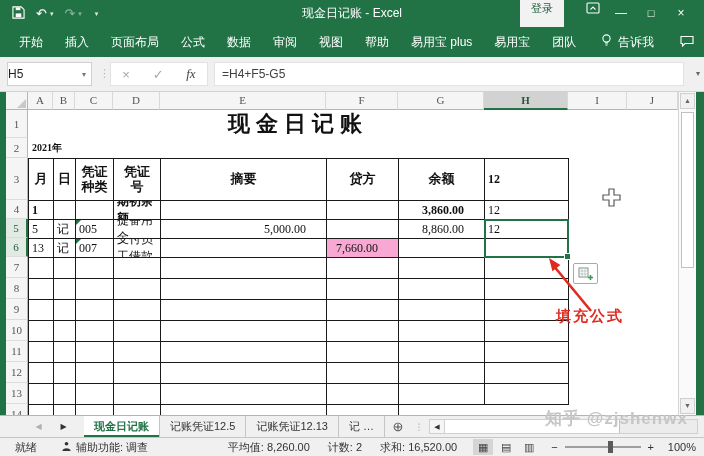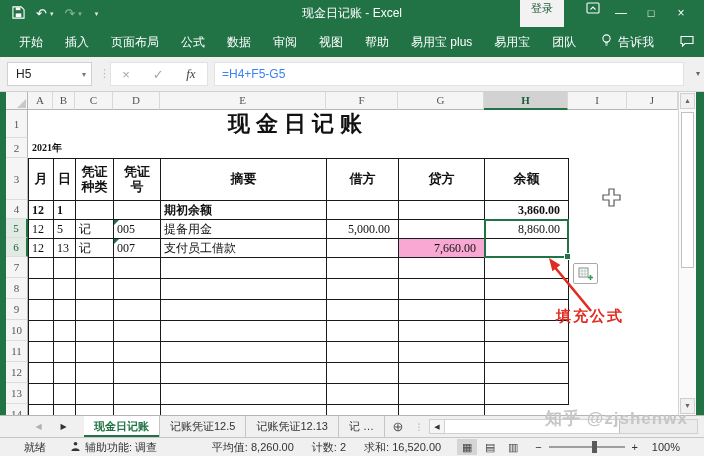--- a/index.html
+++ b/index.html
@@ -21,45 +21,45 @@
 
 
 .ribbon{position:absolute;left:0;top:27px;width:100%;height:30px;color:#fff;font-size:12px;display:flex;align-items:center}
 .rtabs{display:flex;margin-left:8px}
 .rtab{padding:0 11px;line-height:30px;white-space:nowrap}
 .rb-right{margin-left:auto;display:flex;align-items:center;margin-right:10px;gap:26px}
 .tellme{display:flex;align-items:center;gap:6px}
 
 
 .fbar{position:absolute;left:0;top:57px;width:100%;height:35px;background:#eff0ef;border-bottom:1px solid #cfd2cf}
-.namebox{position:absolute;left:7px;top:5px;width:85px;height:24px;background:#fff;border:1px solid #d0d0d0;display:flex;align-items:center;font-size:12px;padding-left:8px;color:#222}
+.namebox{position:absolute;left:7px;top:5px;width:85px;height:24px;background:#fff;border:1px solid #d0d0d0;display:flex;align-items:center;font-size:12px;color:#222}
 .namebox .dd{margin-left:auto;margin-right:5px;font-size:8px;color:#777}
 .fsep{position:absolute;left:99px;top:10px;color:#b3b3b3;font-size:11px}
 .fbtns{position:absolute;left:110px;top:5px;width:98px;height:24px;background:#fff;border:1px solid #e2e2e2;display:flex;align-items:center;justify-content:space-around}
 .fbtn{color:#a6a6a6;font-size:13px}
 .fx{color:#444;font-style:italic;font-family:"Liberation Serif",serif;font-size:13px}
-.ffield{position:absolute;left:214px;top:5px;right:20px;height:24px;background:#fff;border:1px solid #e2e2e2;display:flex;align-items:center;padding-left:7px;font-size:12px;color:#3b82f6}
+.ffield{position:absolute;left:214px;top:5px;right:20px;height:24px;background:#fff;border:1px solid #e2e2e2;display:flex;align-items:center;padding-left:7px;font-size:12px;color:#404040}
 .fexpand{position:absolute;right:4px;top:12px;font-size:8px;color:#666}
 
 
 .sheet{position:absolute;left:6px;top:92px;width:690px;height:323px;background:#fff;overflow:hidden;font-family:"Liberation Serif",serif}
 .corner{position:absolute;left:0;top:0;width:22px;height:18px;background:#f5f5f5;border-right:1px solid #b5b5b5;border-bottom:1px solid #b5b5b5}
 .corner::after{content:"";position:absolute;right:1px;bottom:1px;border-left:9px solid transparent;border-bottom:9px solid #c9c9c9}
 .col-h{position:absolute;top:0;height:18px;line-height:17px;text-align:center;font-size:11px;color:#555;background:#f5f5f5;border-right:1px solid #d9d9d9;border-bottom:1px solid #b5b5b5}
 .col-h.sel{background:#d2d2d2;border-bottom:2px solid #217346;color:#1e5c3a;font-weight:bold}
 .row-h{position:absolute;left:0;width:22px;text-align:center;font-size:11px;color:#555;background:#f5f5f5;border-right:1px solid #b5b5b5;border-bottom:1px solid #dcdcdc;display:flex;align-items:center;justify-content:center}
 .row-h.sel{background:#e1ebe3;border-right:2px solid #217346;color:#1e5c3a}
 .sheet-title{position:absolute;left:22px;top:18px;width:540px;height:28px;display:flex;align-items:center;justify-content:center;font-size:22px;font-weight:bold;letter-spacing:6px;color:#111}
 .year{position:absolute;left:26px;top:46px;height:20px;line-height:20px;font-weight:bold;font-size:10px;color:#111}
 .table{position:absolute;left:22px;top:66px;display:grid;border-top:1px solid #1a1a1a;border-left:1px solid #1a1a1a;background:#fff}
 .th,.td{border-right:1px solid #1a1a1a;border-bottom:1px solid #1a1a1a;display:flex;align-items:center;overflow:hidden;position:relative;color:#111}
 .th{justify-content:center;text-align:center;font-weight:bold;font-size:13px;line-height:1.1;white-space:pre-line}
 .td{font-size:12px}
 .td.txt{padding-left:3px}
-.td.num{justify-content:flex-end;padding-right:8px}
+.td.num{justify-content:flex-end;padding-right:20px}
 .td.bold{font-weight:bold}
 .td.shaded{background:#f9a8d4}
 .tri::before{content:"";position:absolute;left:0;top:0;border-top:5px solid #1e7145;border-right:5px solid transparent}
 .selbox{position:absolute;left:478px;top:127px;width:85px;height:39px;border:2px solid #217346;pointer-events:none}
 .fillhandle{position:absolute;left:558px;top:161px;width:7px;height:7px;background:#217346;border:1px solid #fff}
 .autofill{position:absolute;left:567px;top:171px;width:25px;height:21px;background:#fff;border:1px solid #a9a9a9;border-radius:2px;display:flex;align-items:center;justify-content:center}
 .vscroll{position:absolute;right:0;top:0;width:18px;height:100%;background:#fafafa;border-left:1px solid #d4d4d4}
 .vs-btn{position:absolute;left:1px;right:1px;height:16px;background:#f1f1f1;border:1px solid #cfcfcf;color:#666;font-size:7px;text-align:center;line-height:15px}
 .vs-up{top:1px}
 .vs-down{bottom:1px}
@@ -76,30 +76,30 @@
 .stab.active{background:#fff;color:#217346;font-weight:bold;box-shadow:inset 0 -2px 0 #217346}
 .addsheet{width:26px;display:flex;align-items:center;justify-content:center;font-size:13px;color:#555}
 .tmore{width:16px;display:flex;align-items:center;justify-content:center;font-size:9px;color:#999}
 .hscroll{flex:1;margin:3px 6px 3px 2px;background:#ececec;border:1px solid #d0d0d0;display:flex;overflow:hidden}
 .hs-left{width:15px;display:flex;align-items:center;justify-content:center;font-size:7px;color:#333;background:#f5f5f5;border-right:1px solid #d0d0d0}
 .hs-thumb{width:175px;background:#fff;border-right:1px solid #c0c0c0}
 .watermark{position:absolute;left:545px;top:407px;font-size:17px;font-weight:bold;color:#c6c6c6;letter-spacing:1px;z-index:40;white-space:nowrap}
 
 
 .statusbar{position:absolute;left:0;top:437px;width:100%;height:19px;background:#f0f0f0;border-top:1px solid #c6c6c6;display:flex;align-items:center;font-size:11px;color:#333}
-.sb-ready{margin-left:24px}
+.sb-ready{margin-left:15px}
 .sb-access{margin-left:24px;display:flex;align-items:center;gap:4px}
 .sb-stats{margin-left:auto;display:flex;gap:18px;margin-right:16px;white-space:nowrap}
 .sb-views{display:flex;gap:3px;margin-right:12px}
 .sb-view{width:20px;height:16px;display:flex;align-items:center;justify-content:center;font-size:11px;color:#444}
 .sb-view.active{background:#d5d5d5}
 .sb-zoom{display:flex;align-items:center;gap:7px;margin-right:6px}
 .zoom-track{position:relative;width:76px;height:2px;background:#9e9e9e}
 .zoom-thumb{position:absolute;left:43px;top:-5px;width:5px;height:12px;background:#5a5a5a}
-.sb-pct{width:36px;text-align:right;margin-right:24px}
+.sb-pct{width:36px;text-align:right;margin-right:8px}
 </style>
 </head>
 <body>
 
 <div class="window">
 
   <div class="titlebar">
     <div class="qat">
       <span>
         <svg width="13" height="13" viewBox="0 0 14 14">
@@ -213,21 +213,20 @@
     <div class="year">2021年</div>
 
     <div class="table" id="sheet-table" style="grid-template-columns: 25px 22px 38px 47px 166px 72px 86px 84px; grid-template-rows: 42px 19px 19px 19px repeat(8, 21px);">
         <div class="th">月</div>
         <div class="th">日</div>
         <div class="th">凭证
 种类</div>
         <div class="th">凭证
 号</div>
         <div class="th">摘要</div>
-        <div class="th">借方</div>
         <div class="th">贷方</div>
         <div class="th">余额</div>
         <div class="td txt bold">12</div>
         <div class="td txt bold">1</div>
         <div class="td txt bold"></div>
         <div class="td txt bold"></div>
         <div class="td txt bold">期初余额</div>
         <div class="td num bold"></div>
         <div class="td num bold"></div>
         <div class="td num bold">3,860.00</div>

